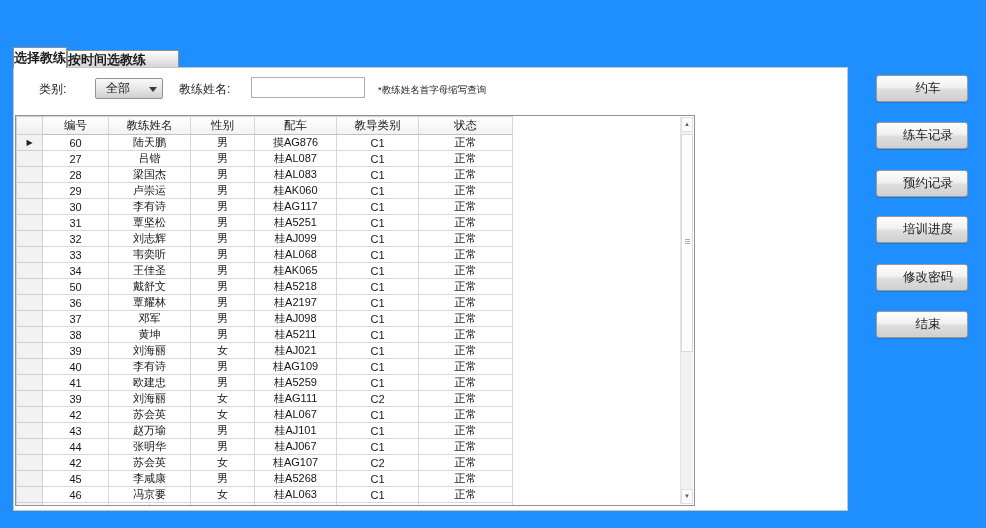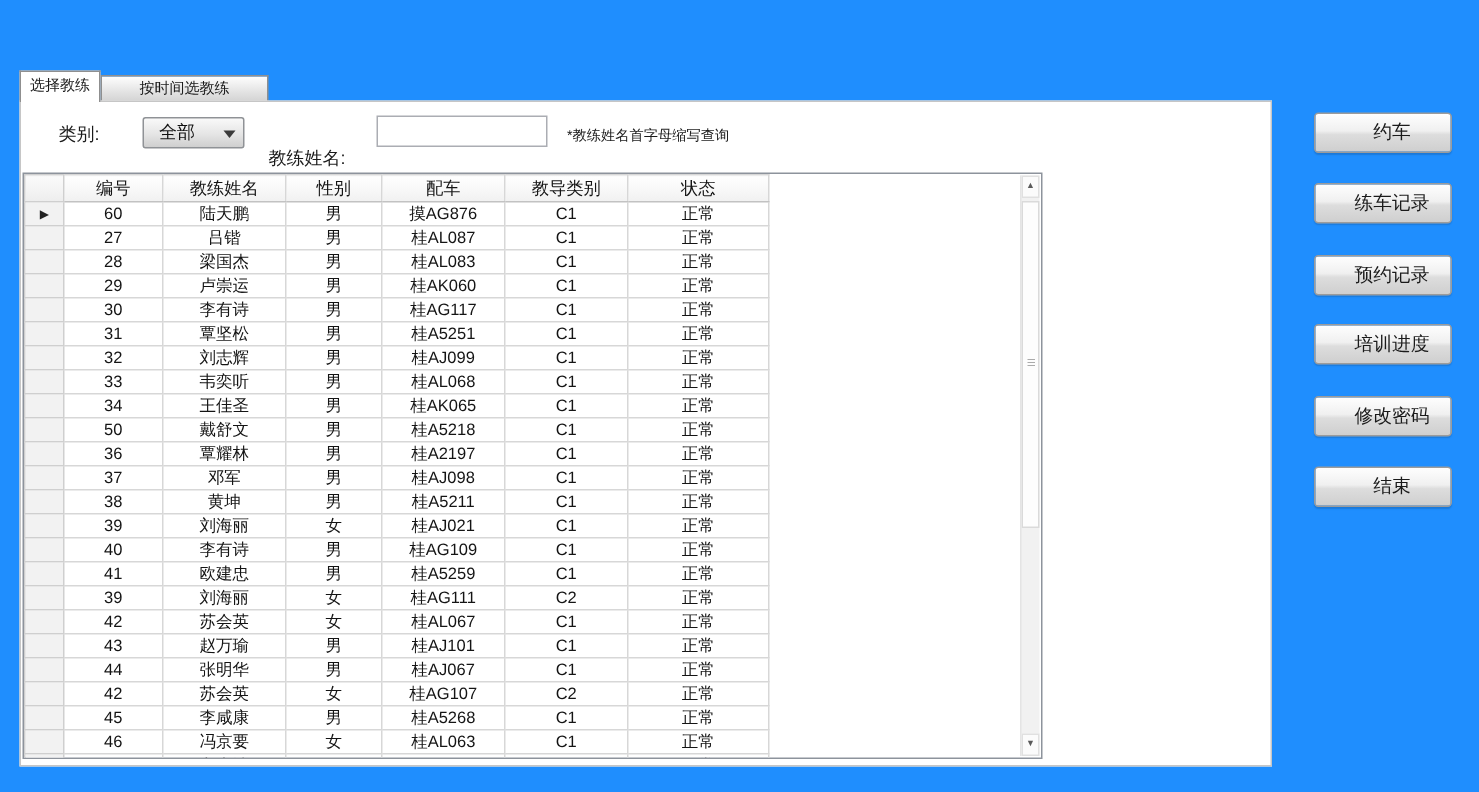--- a/index.html
+++ b/index.html
@@ -1,39 +1,39 @@
 <!DOCTYPE html>
 <html><head>
 <meta charset="utf-8">
 <style>
   * { margin:0; padding:0; box-sizing:border-box; }
   html,body { width:986px; height:528px; overflow:hidden; }
   body { font-family:"Liberation Sans","DejaVu Sans",sans-serif; background:#1f8efe; position:relative; color:#111; }
 
   
-  .tab { position:absolute; text-align:center; font-size:10px; color:#1a1a1a; cursor:default; }
+  .tab { position:absolute; text-align:left; font-size:13px; color:#1a1a1a; cursor:default;font-weight:bold; }
   .tab-selected {
     left:13px; top:47px; width:54px; height:21px; line-height:20px;
     background:#ffffff; border:1px solid #8f8f8f; border-bottom:none; z-index:3;
   }
   .tab-unselected {
     left:67px; top:50px; width:112px; height:18px; line-height:17px;
     background:linear-gradient(#fefefe,#e3e3e3 60%,#d2d2d2); border:1px solid #8f8f8f; border-bottom:none; z-index:1;
   }
 
   
   .page {
     position:absolute; left:13px; top:67px; width:835px; height:444px;
     background:#ffffff; border:1px solid #c6c6c6; z-index:2;
   }
 
   
   .lbl { position:absolute; font-size:12px; color:#1a1a1a; white-space:nowrap; }
   .lbl-category { left:25px; top:13px; }
-  .lbl-name { left:165px; top:13px;margin-top:16px; }
+  .lbl-name { left:165px; top:13px; }
   .combo {
     position:absolute; left:81px; top:10px; width:68px; height:21px;
     background:linear-gradient(#f9f9f9,#e5e5e5 55%,#cfcfcf); border:1px solid #8f9296; border-radius:2px;
     font-size:12px; line-height:19px; padding-left:10px; cursor:default;
   }
   .combo .arrow {
     position:absolute; right:5px; top:8px; width:0; height:0;
     border-left:4px solid transparent; border-right:4px solid transparent; border-top:5px solid #3a3a3a;
   }
   .textbox {

